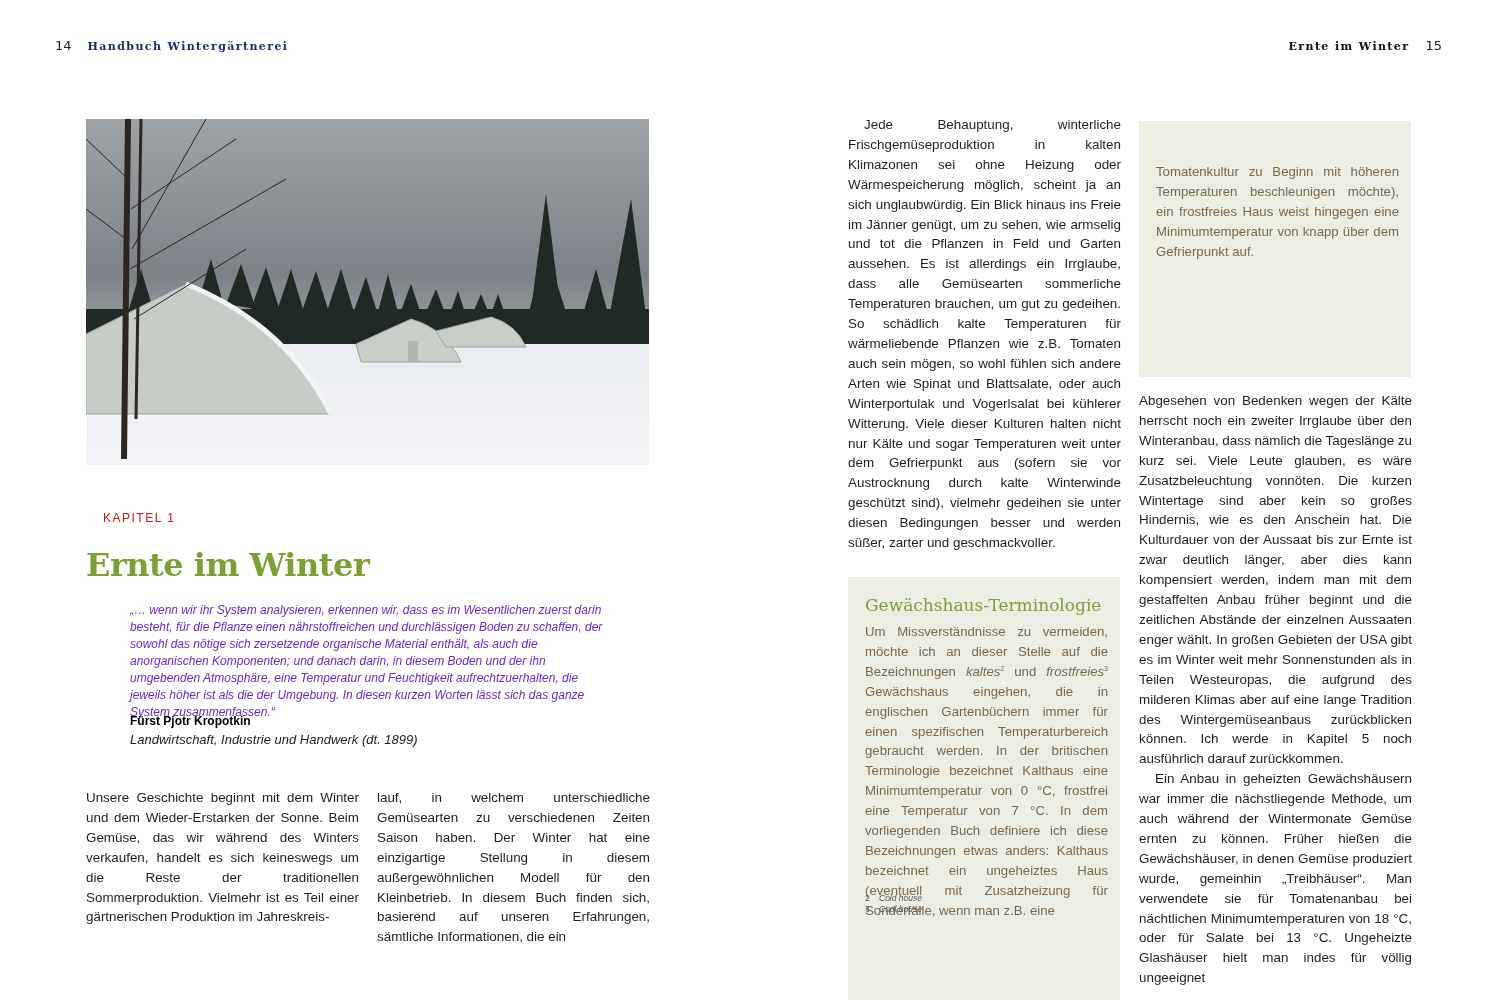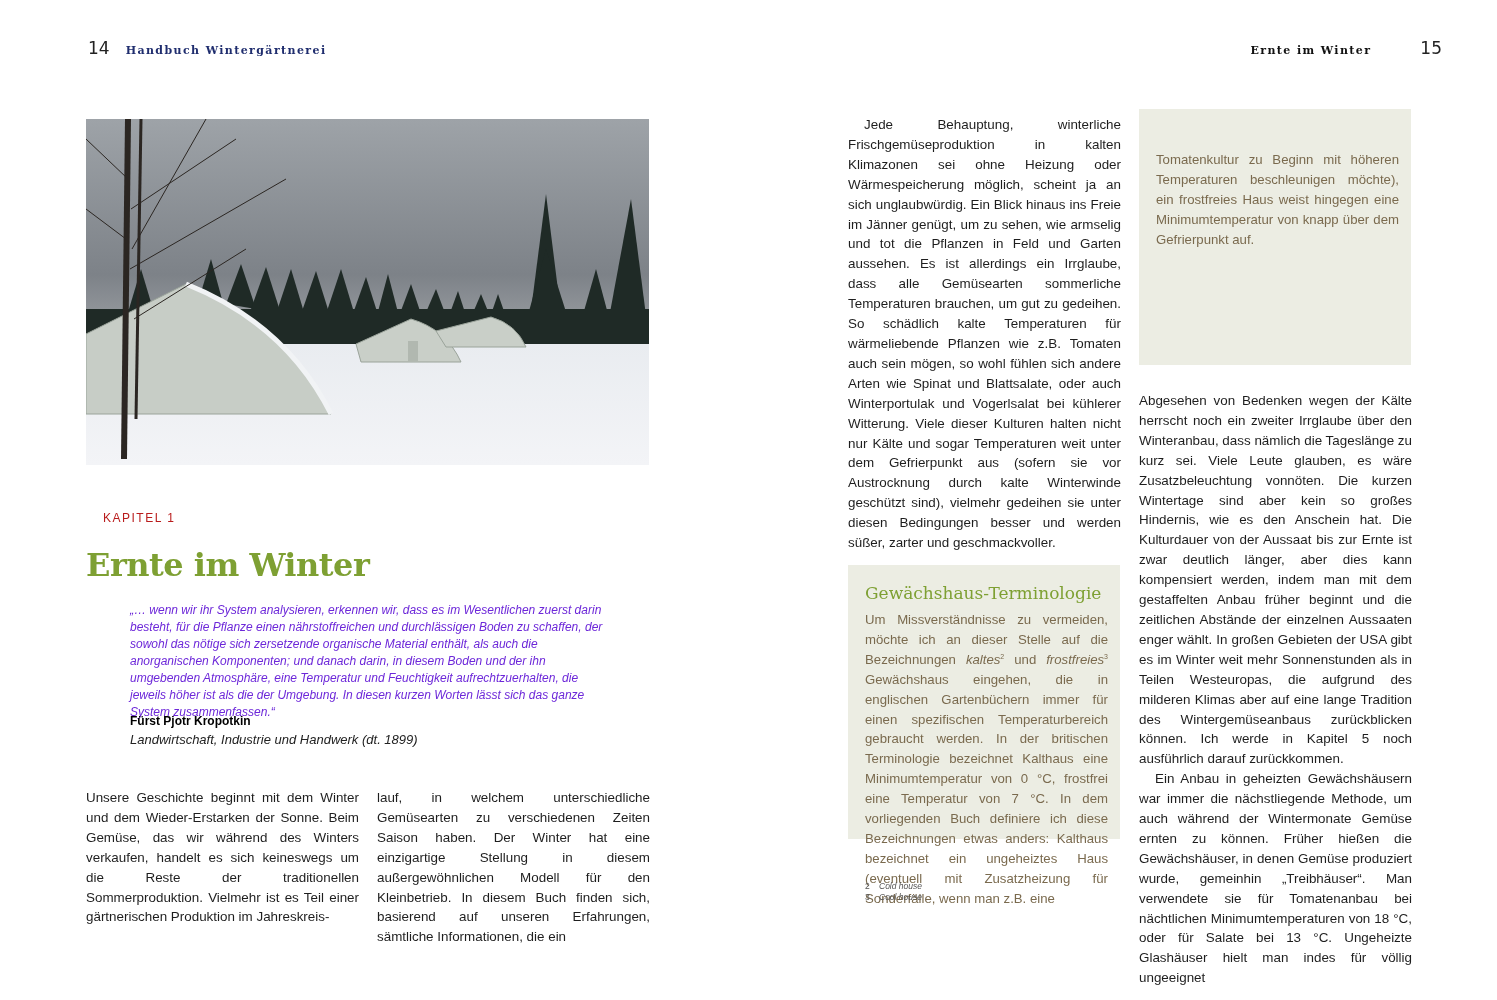--- a/index.html
+++ b/index.html
@@ -1,20 +1,20 @@
 <!DOCTYPE html>
 <html><head>
 <meta charset="utf-8">
 <style>
   html, body { margin: 0; padding: 0; background: #ffffff; }
   body { width: 1497px; height: 1000px; position: relative; overflow: hidden;
          font-family: "Liberation Sans", sans-serif; color: #1e1e1e; }
 
   .runhead { position: absolute; top: 38px; font-size: 13px; }
-  .pn { font-family: "DejaVu Sans", sans-serif; font-size: 17px; color: #222; margin-left: 33px; }
+  .pn { font-family: "DejaVu Sans", sans-serif; font-size: 13px; color: #222; }
   .rh-title { font-family: "DejaVu Serif", serif; font-weight: bold; font-size: 11px; letter-spacing: 1.4px; margin-top: 44px; }
   #rh-left { left: 55px; }
   #rh-left .rh-title { color: #1f2d6e; margin-left: 16px; }
   #rh-right { right: 55px; }
   #rh-right .rh-title { color: #111; margin-right: 16px; }
 
   #photo { position: absolute; left: 86px; top: 119px; width: 563px; height: 346px; overflow: hidden; }
   #photo svg { width: 100%; height: 100%; display: block; }
 
   #kapitel { position: absolute; left: 103px; top: 511px; font-size: 12px; letter-spacing: 1.5px; color: #b91c1c; }
@@ -27,22 +27,22 @@
   #epi-source { position: absolute; left: 130px; top: 732px; font-size: 13px; font-style: italic; color: #222; }
 
   .col { position: absolute; font-size: 13.4px; line-height: 19.9px; text-align: justify; color: #1e1e1e; }
   .col p { margin: 0; }
   .col p.ind { text-indent: 16px; }
   #col-l1 { left: 86px; top: 788px; width: 273px; }
   #col-l2 { left: 377px; top: 788px; width: 273px; }
   #col-r1 { left: 848px; top: 115px; width: 273px; }
   #col-r2 { left: 1139px; top: 391px; width: 273px; }
 
-  .box { position: absolute; background: #ecede3; }
-  #box-terminology { left: 848px; top: 565px; width: 272px; height: 274px; }
+  .box { position: absolute; background: #ecede3; margin-top: 12px; }
+  #box-terminology { left: 848px; top: 565px; width: 272px; height: 424px; }
   #box-continued { left: 1139px; top: 109px; width: 272px; height: 256px; }
   .box-inner { position: absolute; left: 17px; right: 12px; font-size: 13.2px; line-height: 19.9px; color: #7a6a4e; text-align: justify; }
   .box-inner p { margin: 0; }
   .box-inner p.ind { text-indent: 14px; }
   #box-heading { position: absolute; left: 17px; top: 18px; margin: 0; font-family: "DejaVu Serif", serif;
          font-weight: normal; font-size: 17px; color: #7ea033; }
   #box-terminology .box-inner { top: 45px; }
   #box-continued .box-inner { top: 41px; }
   sup { font-size: 7px; vertical-align: 5px; line-height: 0; }
   .footnotes { position: absolute; left: 17px; top: 316px; font-size: 8.5px; line-height: 11px; color: #555; }

